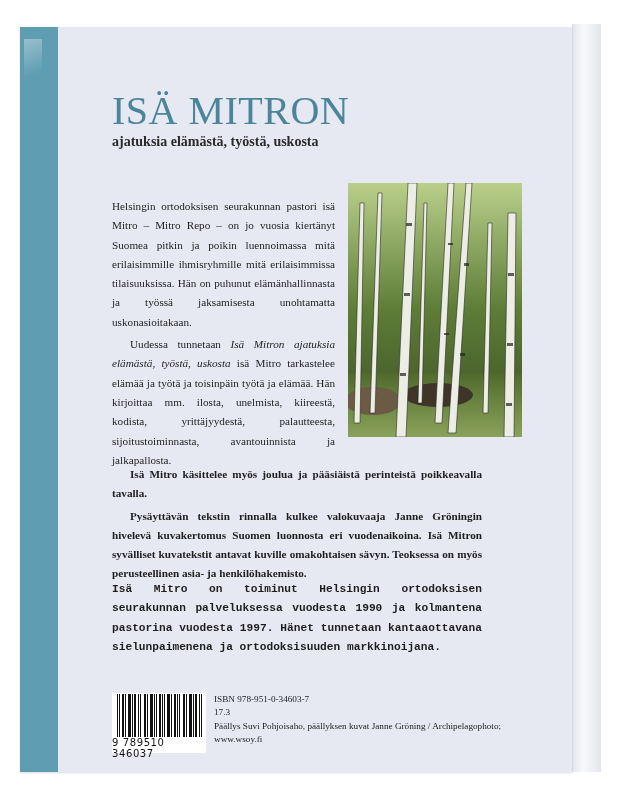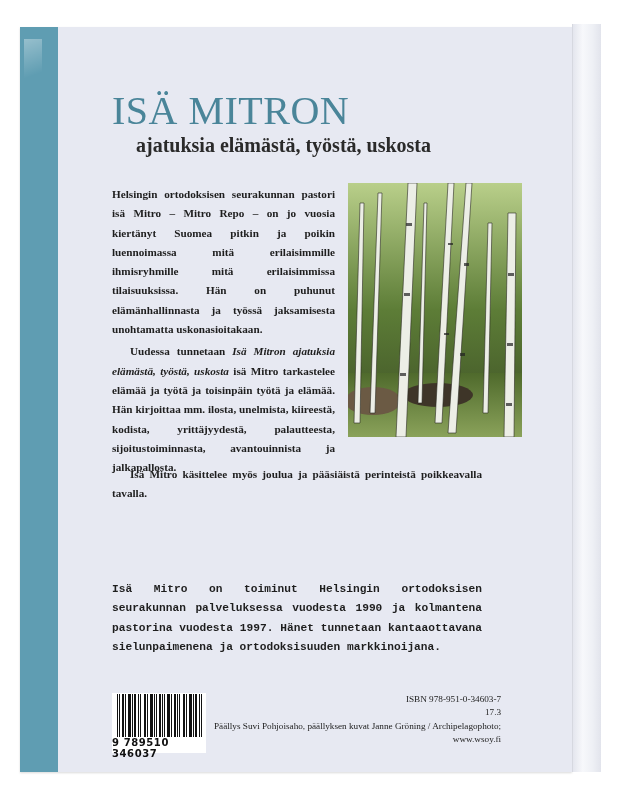--- a/index.html
+++ b/index.html
@@ -9,35 +9,35 @@
   .cover { position:absolute; left:0; top:0; width:552px; height:745px; background:#e7e9f2;
            box-shadow: 0 1px 2px rgba(0,0,0,0.15); }
   .band { position:absolute; left:0; top:0; width:38px; height:745px; background:#5f9db2; }
   .band-gloss { position:absolute; left:4px; top:12px; width:18px; height:60px;
                 background:linear-gradient(160deg, rgba(255,255,255,0.35), rgba(255,255,255,0) 60%); }
   .spine { position:absolute; left:552px; top:-3px; width:28px; height:748px;
            background:linear-gradient(90deg,#e4e6ee 0%, #f7f8fb 35%, #eef0f5 70%, #e2e4ec 100%);
            border-left:1px solid #d6d8e0; }
   .title { position:absolute; left:92px; top:58px; font-size:40px; color:#4a8599; letter-spacing:0.5px;
            font-family:"Liberation Serif",serif; font-weight:normal; line-height:1;margin-top:6px; }
-  .subtitle { position:absolute; left:92px; top:107px; font-size:20px; color:#2a2a2a; font-weight:bold;margin-left:24px; }
-  .col { position:absolute; left:92px; top:158px; width:223px; font-size:11.2px; line-height:19.3px;
-         color:#1e1e1e; font-weight:bold; text-align:justify; }
+  .subtitle { position:absolute; left:92px; top:107px; font-size:14px; color:#2a2a2a; font-weight:bold; }
+  .col { position:absolute; left:92px; top:170px; width:223px; font-size:11.2px; line-height:19.3px;
+         color:#1e1e1e; font-weight:normal; text-align:justify; }
   .col p, .wide p { margin:0 0 3px 0; }
   .indent { text-indent:18px; }
   .wide { position:absolute; left:92px; width:370px; font-size:11.2px; line-height:19.3px; color:#1e1e1e;
           font-weight:bold; text-align:justify; }
   .photo { position:absolute; left:328px; top:156px; width:174px; height:254px; overflow:hidden;
            background:#5f7a3c; }
-  .barcode { position:absolute; left:92px; top:666px; width:94px; height:60px; background:#fff;font-weight:bold; }
+  .barcode { position:absolute; left:92px; top:666px; width:94px; height:60px; background:#fff; }
   .bars { position:absolute; left:5px; top:1px; width:86px; height:43px; display:flex; gap:0; }
   .bars span { display:block; height:100%; background:#111; }
   .bar-digits { position:absolute; left:0; top:44px; width:94px; font-family:"DejaVu Sans",sans-serif;
                 font-size:10px; letter-spacing:0.6px; color:#111; }
-  .imprint { position:absolute; left:194px; top:666px; font-size:9.2px; line-height:13.3px; color:#222;text-align:right; }
+  .imprint { position:absolute; left:194px; top:666px; font-size:9.2px; line-height:13.3px; color:#222; }
 </style>
 </head>
 <body>
 
 <div class="book">
   <div class="cover">
     <div class="band">
         <div class="band-gloss"></div>
       </div>
 
@@ -86,20 +86,21 @@
             <rect x="112" y="170" width="5" height="3"></rect>
           <rect x="160" y="90" width="6" height="3"></rect>
             <rect x="159" y="160" width="6" height="3"></rect>
             <rect x="158" y="220" width="6" height="3"></rect>
         </g>
       </svg>
     </div>
 
     <div class="wide" style="top:438px;">
       <p class="indent">Isä Mitro käsittelee myös joulua ja pääsiäistä perinteistä poikkeavalla tavalla.</p>
+      <p class="indent">Pysäyttävän tekstin rinnalla kulkee valokuvaaja Janne Gröningin hivelevä kuvakertomus Suomen luonnosta eri vuodenaikoina. Isä Mitron syvälliset kuvatekstit antavat kuville omakohtaisen sävyn. Teoksessa on myös perusteellinen asia- ja henkilöhakemisto.</p>
     </div>
 
     <div class="wide" style="top:553px;font-family:Liberation Mono, monospace;">
       <p>Isä Mitro on toiminut Helsingin ortodoksisen seurakunnan palveluksessa vuodesta 1990 ja kolmantena pastorina vuodesta 1997. Hänet tunnetaan kantaaottavana sielunpaimenena ja ortodoksisuuden markkinoijana.</p>
     </div>
 
     <div class="barcode">
       <div class="bars">
         <span style="width:1px;margin-right:1px"></span>
           <span style="width:1px;margin-right:2px"></span>

